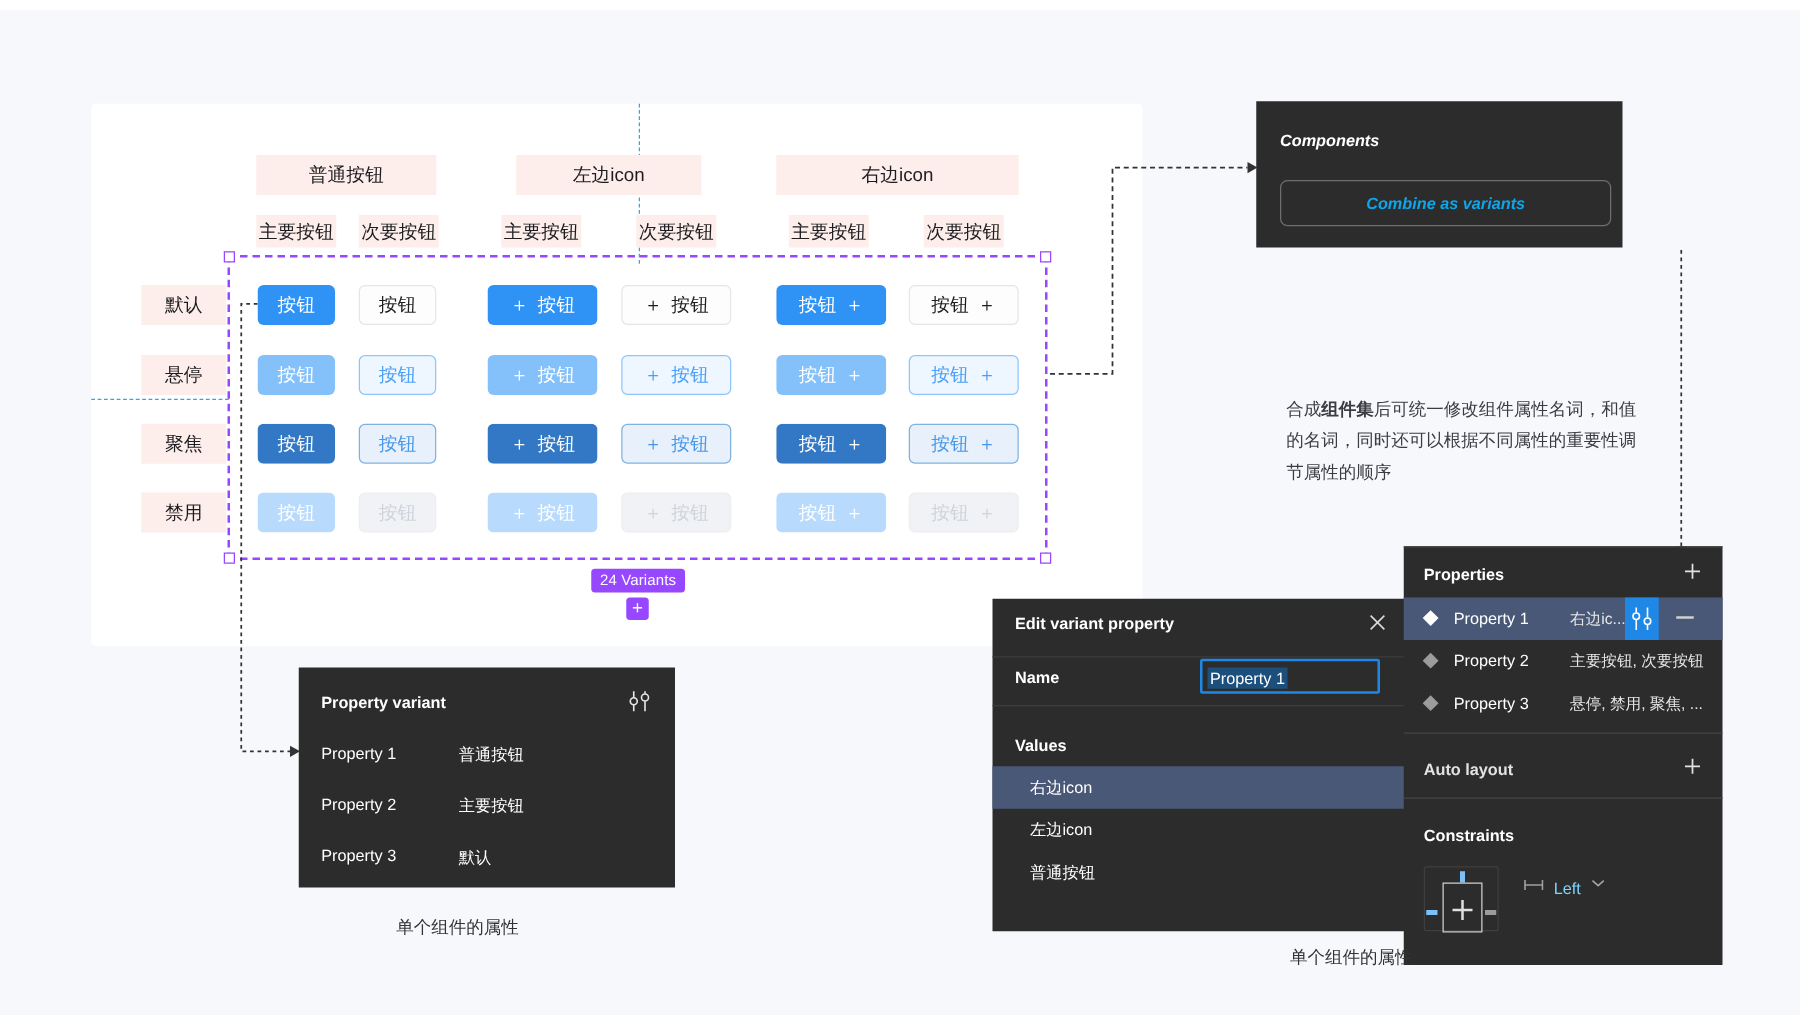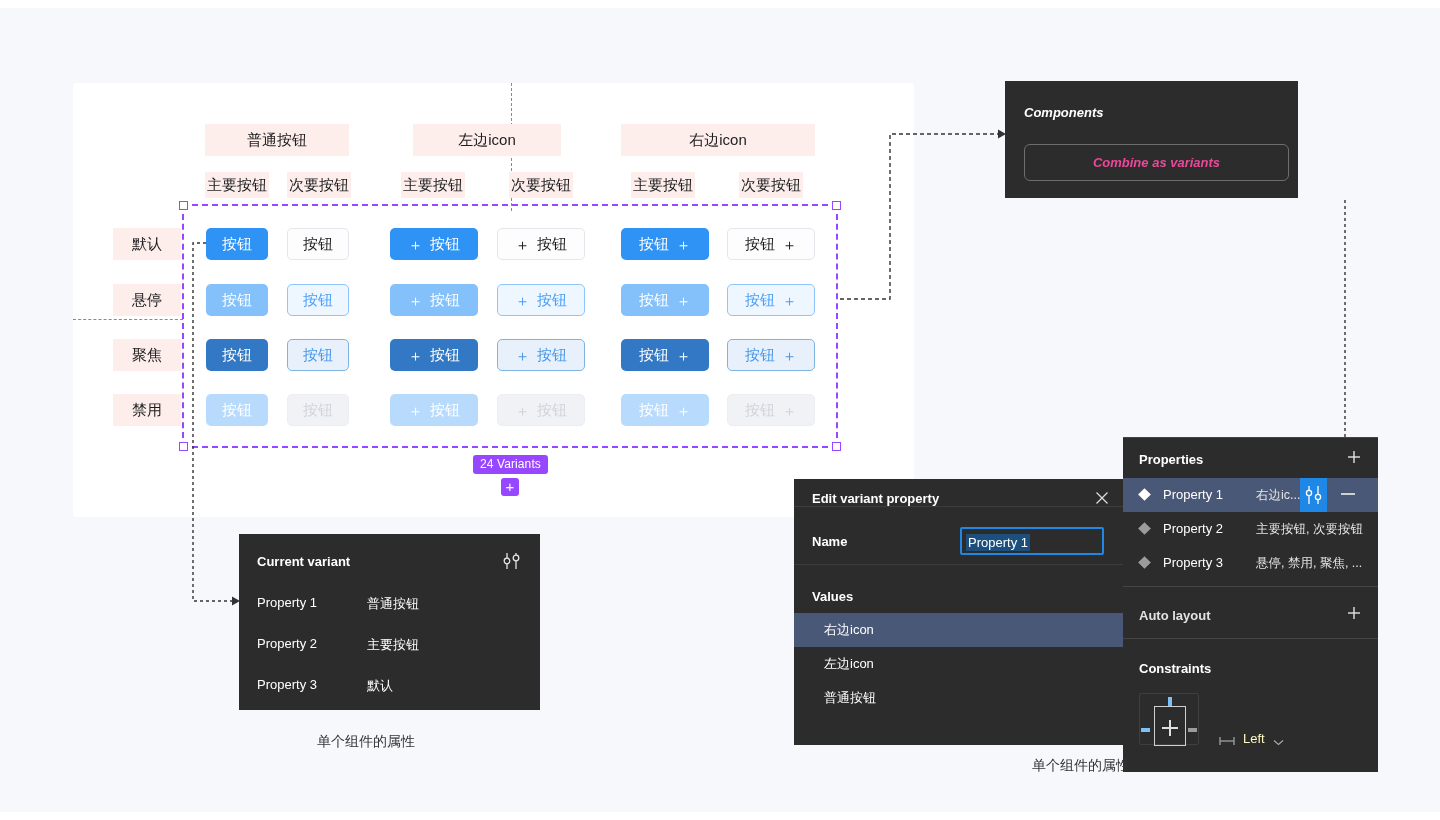--- a/index.html
+++ b/index.html
@@ -140,21 +140,21 @@
     background: #2c2c2c;
     font-style: italic;
   }
   #components-panel .panel-title { position:absolute; left:19px; top:24px; }
   .combine-btn {
     position: absolute;
     left: 19px; top: 63px;
     width: 265px; height: 37px;
     border: 1px solid #6e6e6e;
     border-radius: 6px;
-    color: #ec4899;
+    color: #0ea5e9;
     font-size: 13px;
     font-weight: bold;
     display: flex;
     align-items: center;
     justify-content: center;
     background: #2c2c2c;
   }
 
   
   #current-variant-panel {
@@ -167,21 +167,21 @@
   .cv-row .v { position:absolute; left:110px; top:0; color:#ffffff; white-space:nowrap; }
   .sliders-icon { position:absolute; right:18px; top:18px; width:20px; height:18px; }
 
   
   #edit-variant-dialog {
     left: 794px; top: 479px;
     width: 332px; height: 266px;
     background: #2c2c2c;
   }
   #edit-variant-dialog .dlg-head {
-    position:absolute; left:0; top:0; width:332px; height:28px;
+    position:absolute; left:0; top:0; width:332px; height:47px;
     border-bottom: 1px solid #3d3d3d;
   }
   #edit-variant-dialog .dlg-head .t { position:absolute; left:18px; top:12px; font-weight:bold; font-size:13px; }
   .close-x { position:absolute; right:16px; top:11px; width:16px; height:16px; }
   .name-row { position:absolute; left:0; top:38px; width:332px; height:48px; border-bottom:1px solid #3d3d3d; }
   .name-row .lbl { position:absolute; left:18px; top:17px; font-size:13px; font-weight:bold; }
   .name-input {
     position:absolute; left:166px; top:10px; width:144px; height:28px;
     background:#2c2c2c; border:2px solid #1f87e5; border-radius:2px;
   }
@@ -237,21 +237,21 @@
     position:absolute; left:16px; top:255px; width:60px; height:52px;
     border:1px solid #3f3f3f; border-radius:2px; background:#2c2c2c;
   }
   .constraint-widget .inner { position:absolute; left:14px; top:12px; width:32px; height:40px; border:1px solid #cfcfcf; }
   .constraint-widget .bar-top { position:absolute; left:28px; top:3px; width:4px; height:9px; background:#7cc0f8; }
   .constraint-widget .bar-left { position:absolute; left:1px; top:34px; width:9px; height:4px; background:#7cc0f8; }
   .constraint-widget .bar-right { position:absolute; right:1px; top:34px; width:9px; height:4px; background:#9c9c9c; }
   .constraint-widget .plus-h { position:absolute; left:22px; top:33px; width:16px; height:1.5px; background:#e0e0e0; }
   .constraint-widget .plus-v { position:absolute; left:29px; top:26px; width:1.5px; height:16px; background:#e0e0e0; }
 
-  .constraint-dd { position:absolute; left:96px; top:265px; display:flex; align-items:flex-end; gap:8px; font-size:13px; color:#fef9c3;margin-top:28px; }
+  .constraint-dd { position:absolute; left:96px; top:265px; display:flex; align-items:flex-start; gap:8px; font-size:13px; color:#7dd3fc; }
 
   
   .anno {
     position: absolute;
     color: #3c3c43;
     font-size: 14px;
     line-height: 25px;
   }
   .caption {
     position: absolute;
@@ -405,23 +405,26 @@
 
     <polyline points="1345,200 1345,437" fill="none" stroke="#333333" stroke-width="1.4" stroke-dasharray="3,3"></polyline>
     <polygon points="1340.5,437 1349.5,437 1345,445" fill="#333333"></polygon>
   </svg>
 
   <div class="panel" id="components-panel">
     <div class="panel-title">Components</div>
     <div class="combine-btn">Combine as variants</div>
   </div>
 
+  <div class="anno" style="left:1029px; top:315px; width:285px;">
+    <span>合成</span><b>组件集</b><span>后可统一修改组件属性名词，和</span><span>值的名词，同时还可以根据不同属性的重要</span><span>性调节属性的顺序</span>
+  </div>
 
   <div class="panel" id="current-variant-panel">
-    <div class="panel-title">Current variant</div>
+    <div class="panel-title">Property variant</div>
     <span class="sliders-icon">
       <svg width="20" height="18" viewBox="0 0 20 18">
         <line x1="5" y1="1" x2="5" y2="6" stroke="#e6e6e6" stroke-width="1.3"></line>
         <circle cx="5" cy="9" r="2.8" fill="none" stroke="#e6e6e6" stroke-width="1.3"></circle>
         <line x1="5" y1="12" x2="5" y2="17" stroke="#e6e6e6" stroke-width="1.3"></line>
         <line x1="14" y1="1" x2="14" y2="3" stroke="#e6e6e6" stroke-width="1.3"></line>
         <circle cx="14" cy="6" r="2.8" fill="none" stroke="#e6e6e6" stroke-width="1.3"></circle>
         <line x1="14" y1="9" x2="14" y2="17" stroke="#e6e6e6" stroke-width="1.3"></line>
       </svg>
     </span>

